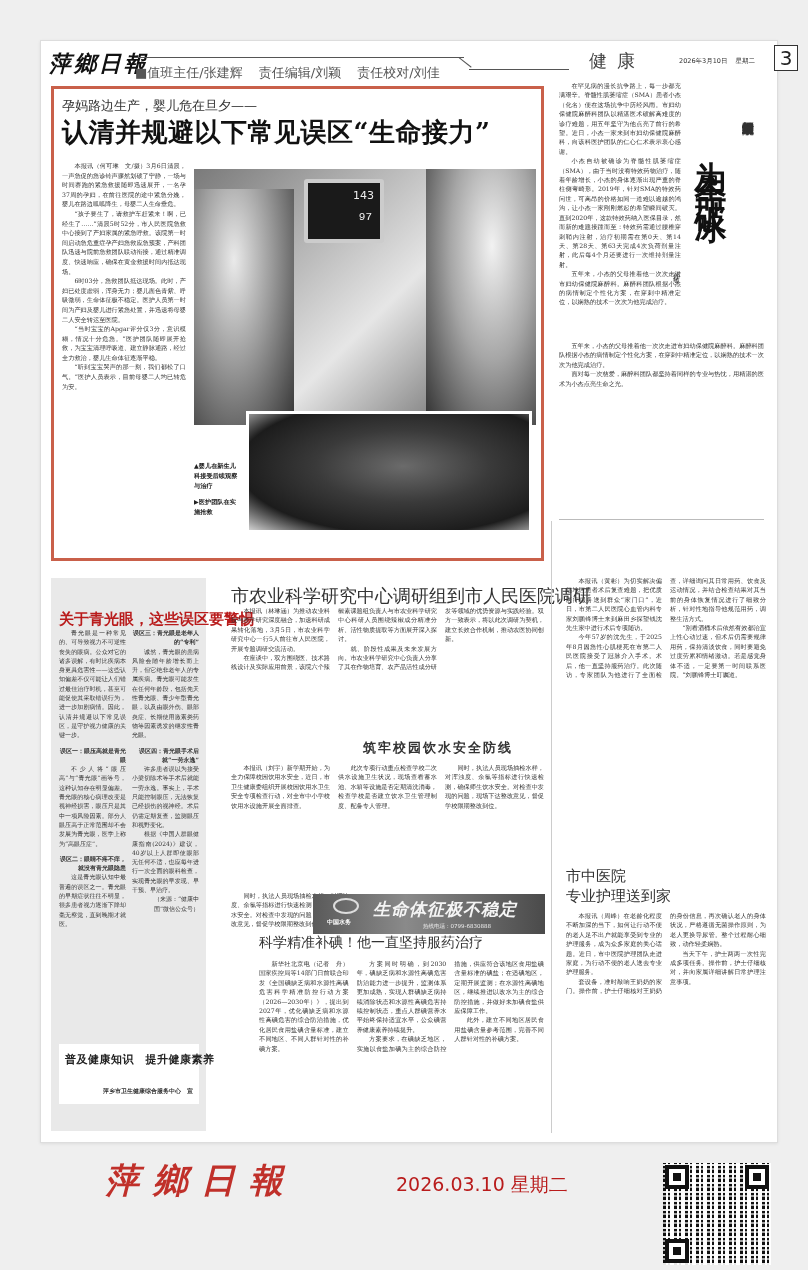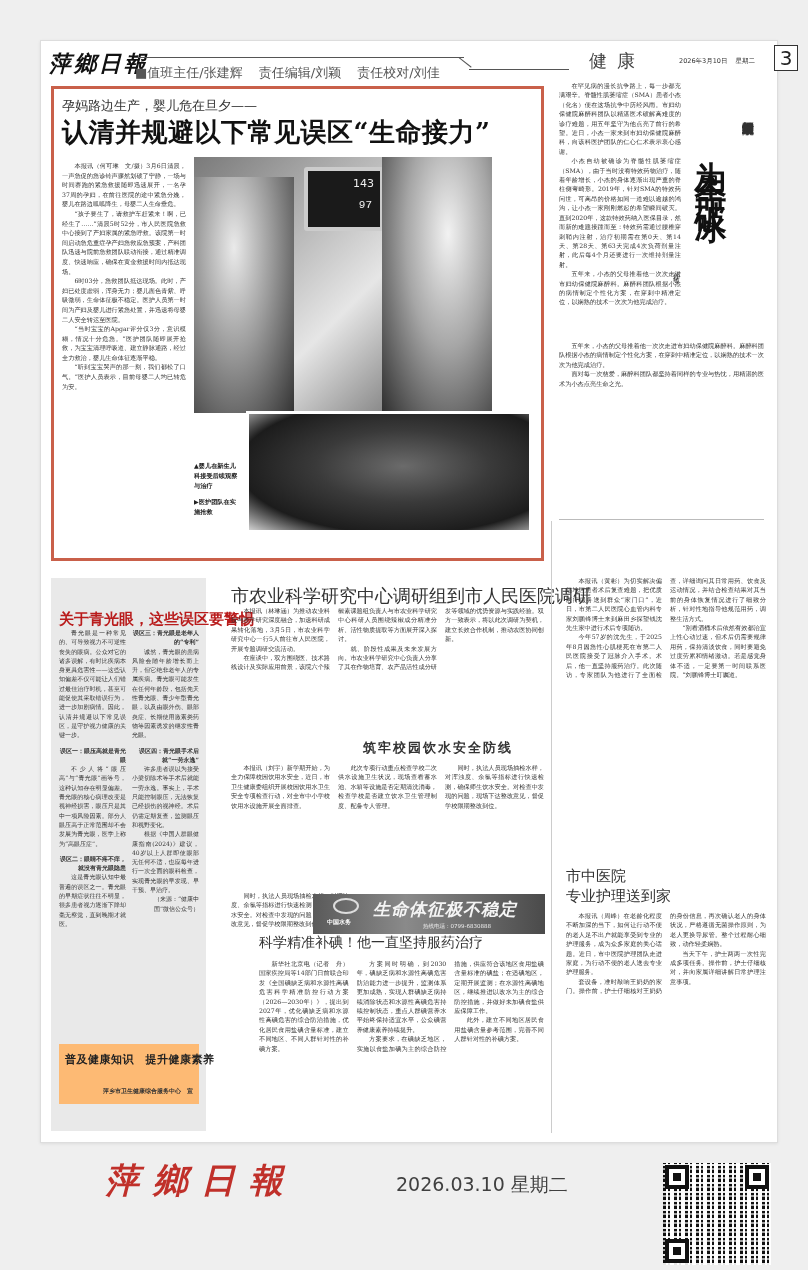--- a/index.html
+++ b/index.html
@@ -21,21 +21,21 @@
   .mast-date span { margin-right: 6px; }
   .mast-pageno { position: absolute; left: 725px; top: -2px; width: 24px; height: 26px; border: 1px solid #333; font-family: "DejaVu Sans", sans-serif; font-size: 20px; text-align: center; line-height: 24px; color: #222; background: #fff; }
 
   
   .lead { position: absolute; left: 10px; top: 45px; width: 493px; height: 475px; border: 3px solid #c9604a; background: #fff; }
   .lead-kicker { position: absolute; left: 8px; top: 8px; font-size: 13px; color: #333; }
   .lead-title { position: absolute; left: 8px; top: 26px; font-size: 26px; font-weight: bold; color: #111; letter-spacing: 0.5px; white-space: nowrap; }
   .lead-body { position: absolute; left: 8px; top: 72px; width: 124px; font-size: 6.2px; line-height: 9.6px; color: #333; text-align: justify; }
   .lead-body p { text-indent: 2em; }
   .photo { position: absolute; background: linear-gradient(135deg, #7a7a7a 0%, #bdbdbd 35%, #e6e6e6 55%, #8a8a8a 80%, #3a3a3a 100%); overflow: hidden; }
-  .photo-main { left: 140px; top: 68px; width: 298px; height: 256px; }
+  .photo-main { left: 140px; top: 80px; width: 342px; height: 256px; }
   .photo-inset { left: 192px; top: 322px; width: 286px; height: 122px; border: 3px solid #fff; background: radial-gradient(ellipse at 55% 45%, #6b6b6b 0%, #3a3a3a 40%, #1c1c1c 75%, #d0d0d0 100%); }
   .monitor { position: absolute; left: 110px; top: 10px; width: 80px; height: 64px; background: #1a1a1a; border: 4px solid #ccc; border-radius: 3px; }
   .monitor .v1 { position: absolute; right: 6px; top: 6px; color: #eee; font-family: "DejaVu Sans", sans-serif; font-size: 11px; }
   .monitor .v2 { position: absolute; right: 8px; top: 28px; color: #eee; font-family: Liberation Mono, monospace; font-size: 11px; }
   .fig-left { position: absolute; left: 0; top: 20px; width: 100px; height: 236px; background: radial-gradient(ellipse at 40% 30%, #eaeaea 0%, #9a9a9a 45%, #333 100%); }
   .fig-right { position: absolute; right: 0; top: 0; width: 110px; height: 256px; background: radial-gradient(ellipse at 60% 30%, #f2f2f2 0%, #a6a6a6 45%, #2e2e2e 100%); }
   .cap { position: absolute; font-family: "DejaVu Sans", sans-serif; font-size: 6.2px; line-height: 10px; color: #222; font-weight: bold; }
   .cap1 { left: 140px; top: 372px; width: 48px; }
   .cap2 { left: 140px; top: 408px; width: 48px; }
   .vert-title { position: absolute; left: 690px; top: 72px; width: 24px; font-size: 12px; line-height: 14px; writing-mode: vertical-rl; color: #333; }
@@ -47,37 +47,37 @@
   .rhead { position: absolute; left: 525px; font-size: 15px; line-height: 20px; color: #333; font-weight: 300; }
   .twocol { position: absolute; left: 525px; width: 200px; column-count: 2; column-gap: 8px; font-size: 6.2px; line-height: 9.4px; color: #333; text-align: justify; }
   .twocol p { text-indent: 2em; }
 
   
   .gbox { position: absolute; left: 10px; top: 537px; width: 155px; height: 553px; background: #e9e9e9; }
   .gtitle { position: absolute; left: 8px; top: 32px; font-size: 15px; font-weight: bold; color: #b91c1c; white-space: nowrap; }
   .gbody { position: absolute; left: 8px; top: 50px; width: 140px; column-count: 2; column-gap: 6px; font-size: 6px; line-height: 9.3px; color: #333; text-align: justify; height: 400px; }
   .gbody p { text-indent: 2em; }
   .gbody h4 { font-size: 6px; font-weight: bold; text-align: right; margin: 6px 0 0; }
-  .gbanner { position: absolute; left: 8px; top: 466px; width: 140px; height: 60px; background: #fdba74; }
+  .gbanner { position: absolute; left: 8px; top: 466px; width: 140px; height: 60px; background: #ffffff; }
   .gbanner-title { position: absolute; left: 6px; top: 8px; font-size: 11px; font-weight: bold; white-space: nowrap; letter-spacing: 0.5px; }
   .gbanner-sub { position: absolute; right: 6px; bottom: 8px; font-family: "DejaVu Sans", sans-serif; font-size: 6px; font-weight: bold; color: #333; white-space: nowrap; }
 
   
   .mhead { position: absolute; font-size: 18px; color: #333; white-space: nowrap; }
   .mbody { position: absolute; column-count: 3; column-gap: 8px; font-size: 6.2px; line-height: 9.4px; color: #333; text-align: justify; }
   .mbody p { text-indent: 2em; }
   .ad { position: absolute; left: 312px; top: 893px; width: 232px; height: 40px; background: linear-gradient(90deg, #5a5a5a, #8a8a8a 40%, #4a4a4a); overflow: hidden; }
   .ad-logo { position: absolute; left: 20px; top: 4px; width: 26px; height: 16px; border: 2px solid #ddd; border-radius: 50%; }
   .ad-brand { position: absolute; left: 14px; top: 24px; font-family: "DejaVu Sans", sans-serif; font-size: 6px; color: #fff; font-weight: bold; }
   .ad-text { position: absolute; left: 60px; top: 4px; font-size: 17px; font-style: italic; font-weight: bold; color: #f5f5f5; letter-spacing: 1px; }
   .ad-tel { position: absolute; left: 110px; top: 29px; font-family: "DejaVu Sans", sans-serif; font-size: 5.5px; color: #eee; }
 
   
   .footer-logo { position: absolute; left: 105px; top: 1158px; font-size: 34px; font-style: italic; font-weight: bold; color: #c0302a; letter-spacing: 14px; font-family: "DejaVu Serif", serif; }
-  .footer-date { position: absolute; left: 396px; top: 1172px; font-family: "DejaVu Sans", sans-serif; font-size: 19px; color: #404040; white-space: nowrap; }
+  .footer-date { position: absolute; left: 396px; top: 1172px; font-family: "DejaVu Sans", sans-serif; font-size: 19px; color: #b91c1c; white-space: nowrap; }
   .qr { position: absolute; left: 663px; top: 1163px; width: 108px; height: 102px; background:
       repeating-linear-gradient(90deg, #111 0 3px, #fff 3px 5px, #111 5px 7px, #fff 7px 11px),
       #fff; }
   .qr::before { content: ""; position: absolute; inset: 0; background: repeating-linear-gradient(0deg, rgba(255,255,255,0.9) 0 2px, transparent 2px 5px, rgba(255,255,255,0.6) 5px 7px, transparent 7px 9px); }
   .qr .finder { position: absolute; width: 24px; height: 24px; border: 4px solid #111; background: #fff; }
   .qr .finder::after { content: ""; position: absolute; left: 4px; top: 4px; width: 8px; height: 8px; background: #111; }
   .qr .f1 { left: 2px; top: 2px; } .qr .f2 { right: 2px; top: 2px; } .qr .f3 { left: 2px; bottom: 2px; }
 
   .divider { position: absolute; border-top: 1px solid #bbb; }
   .vdiv { position: absolute; border-left: 1px solid #ccc; }

